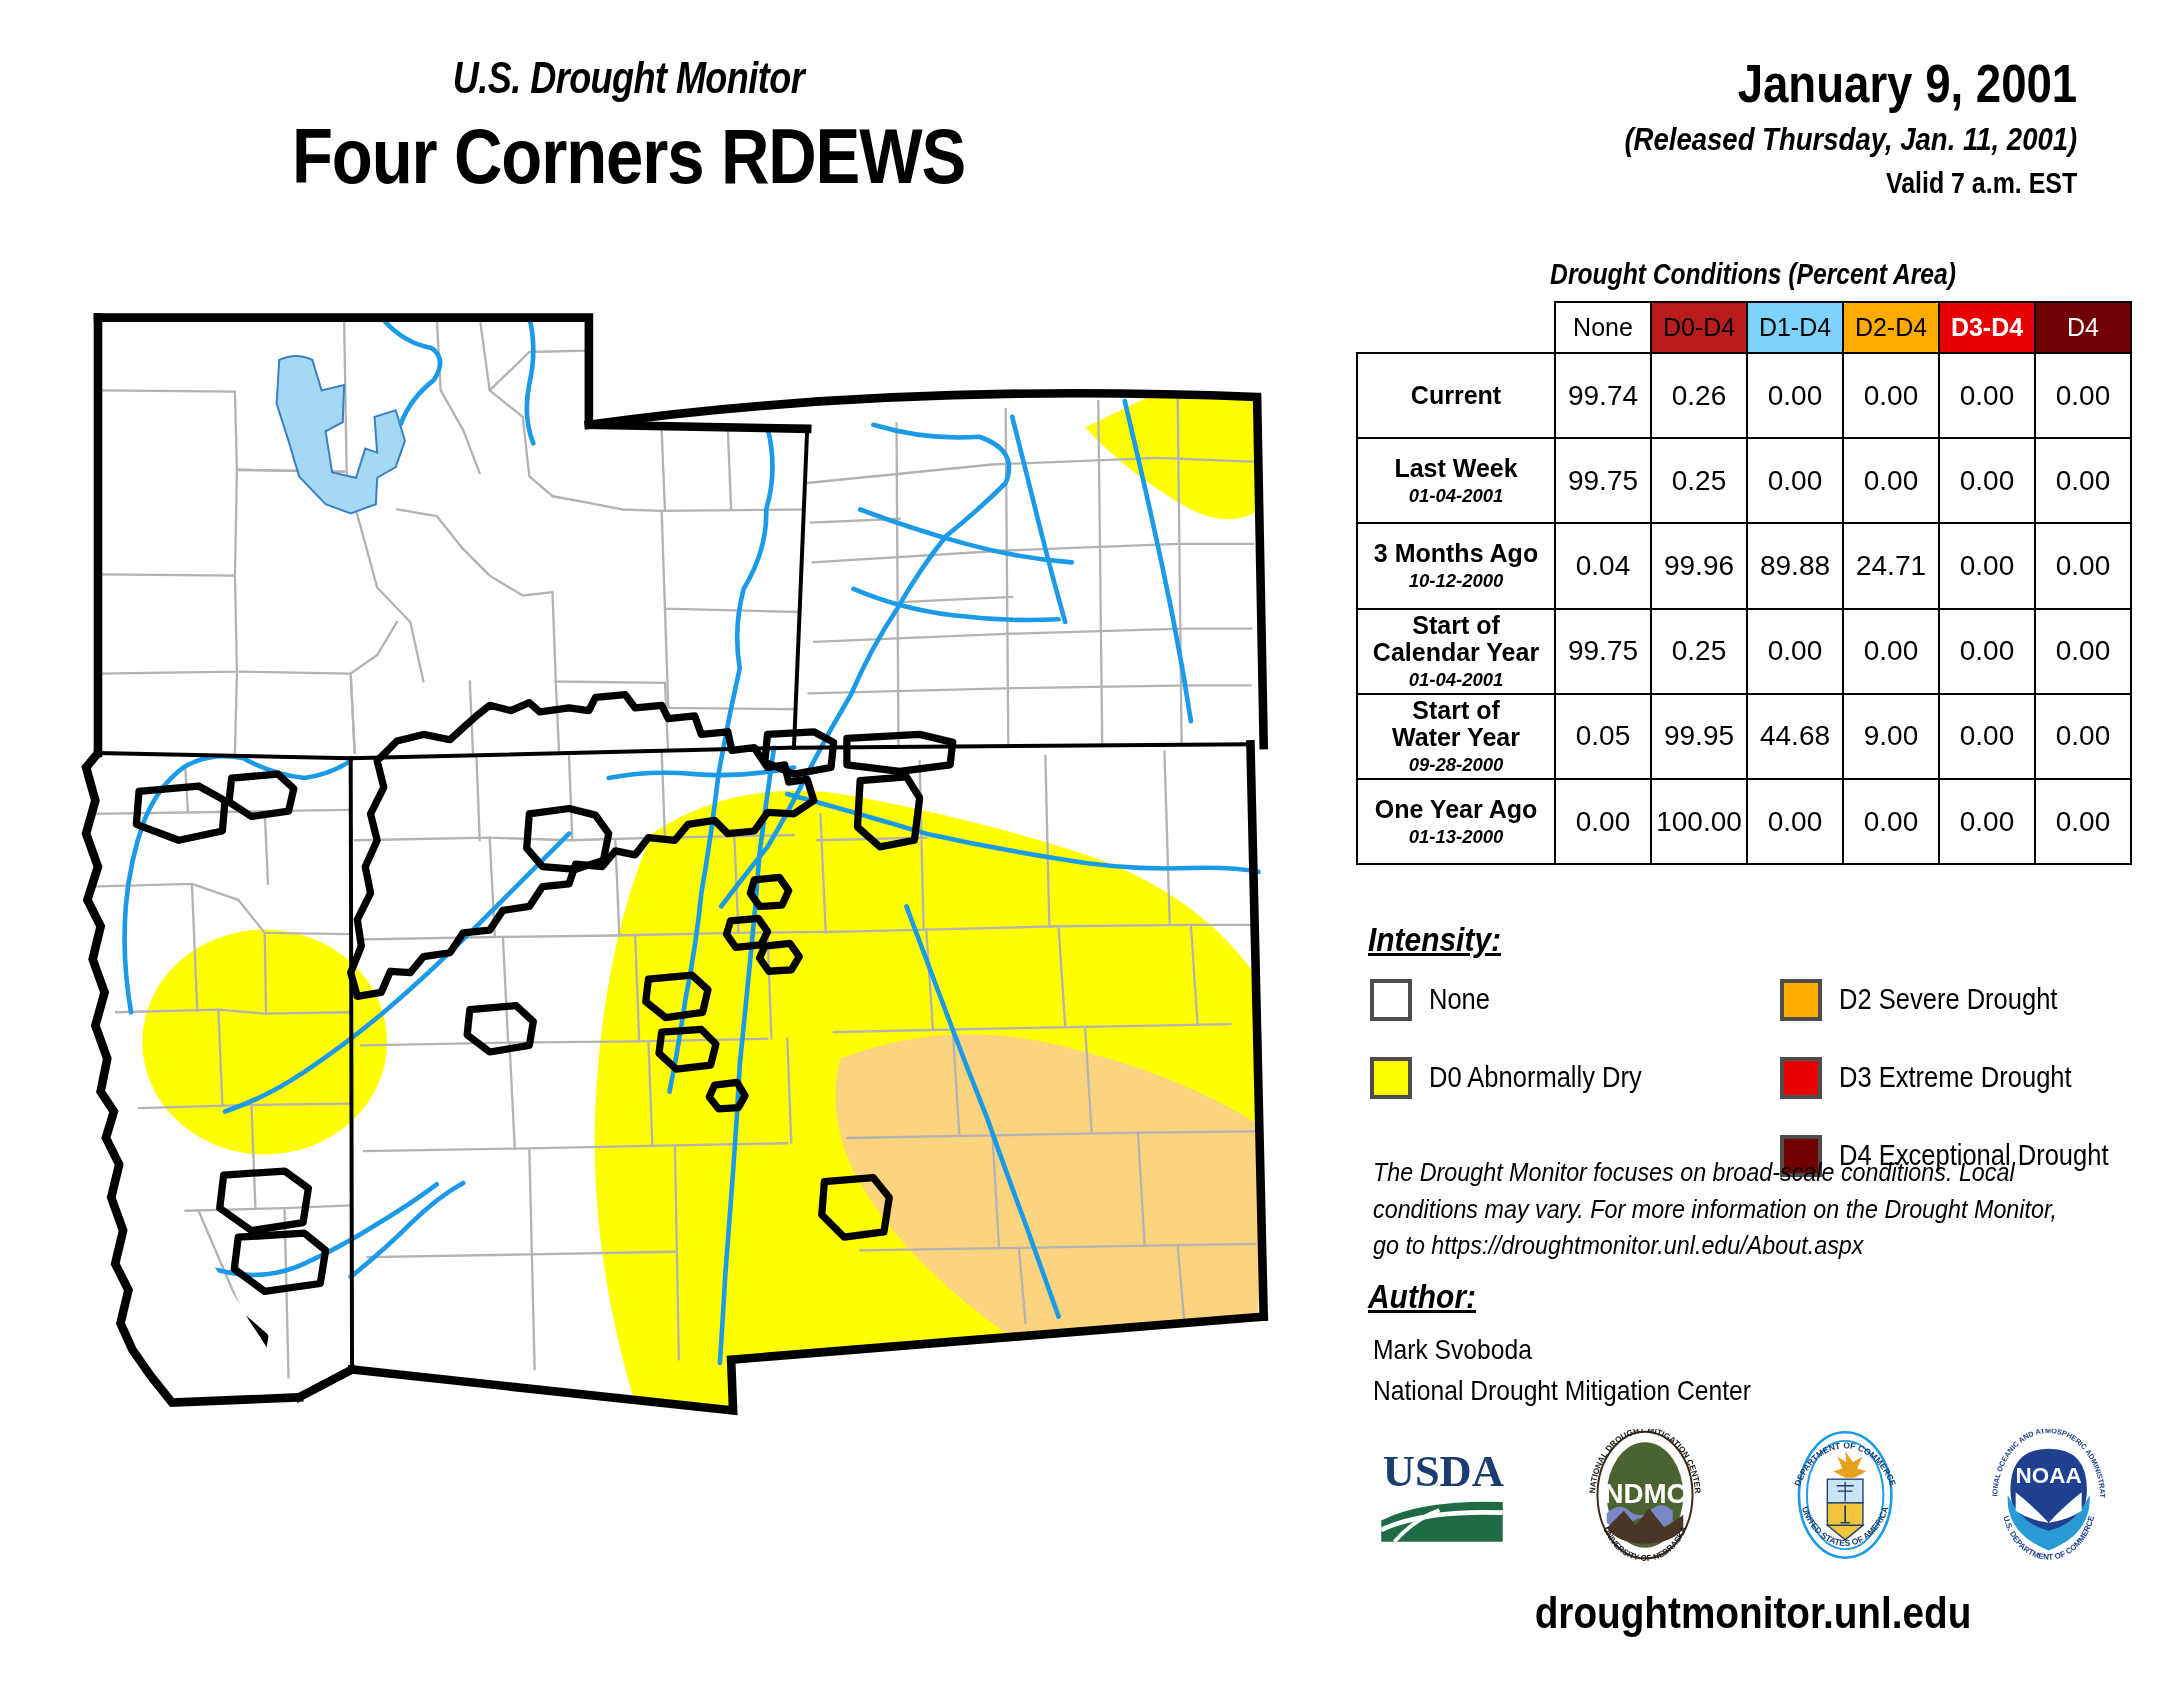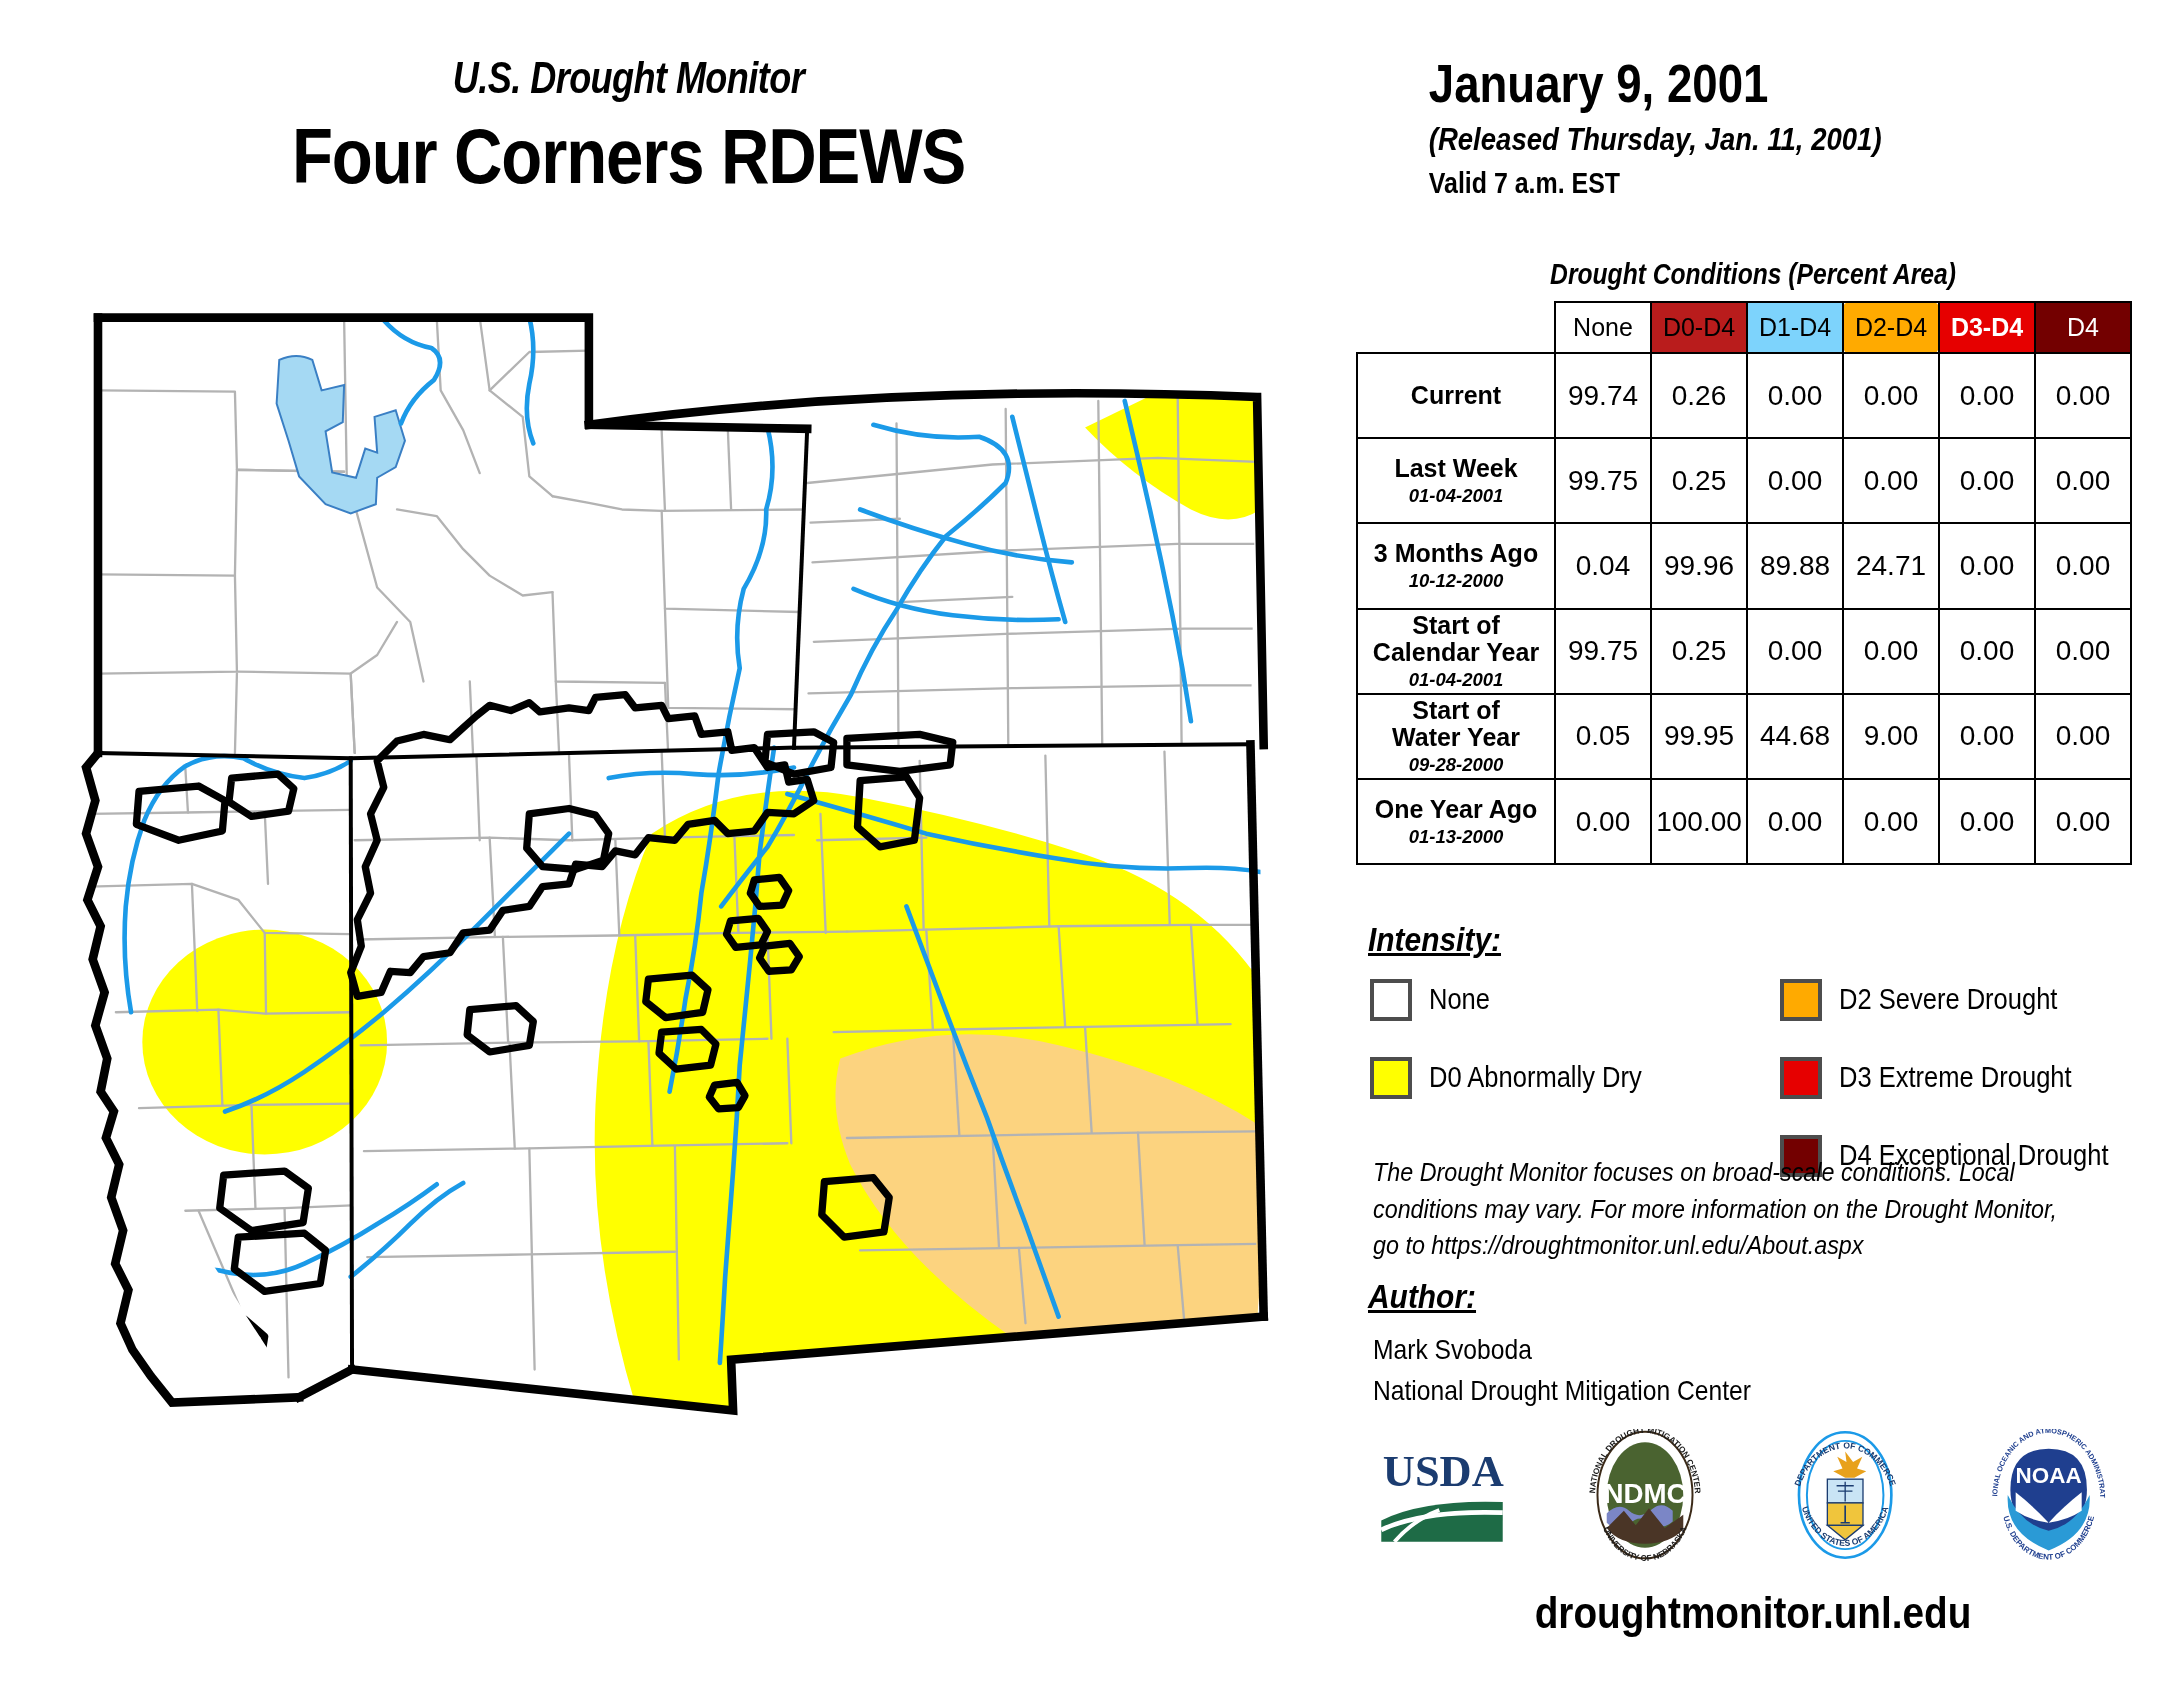--- a/index.html
+++ b/index.html
@@ -36,21 +36,21 @@
     transform: scaleX(0.86);
     margin-top: 8px;
     white-space: nowrap;
   }
 
   
   #date-block {
     position: absolute;
     left: 1376px; top: 53px;
     width: 754px;
-    text-align: left;
+    text-align: right;
   }
   #date-main {
     font-size: 53px; font-weight: bold;
     transform: scaleX(0.86);
     white-space: nowrap;
   }
   #date-released {
     font-size: 32px; font-weight: bold; font-style: italic;
     transform: scaleX(0.86);
     margin-top: 6.6px; white-space: nowrap;

